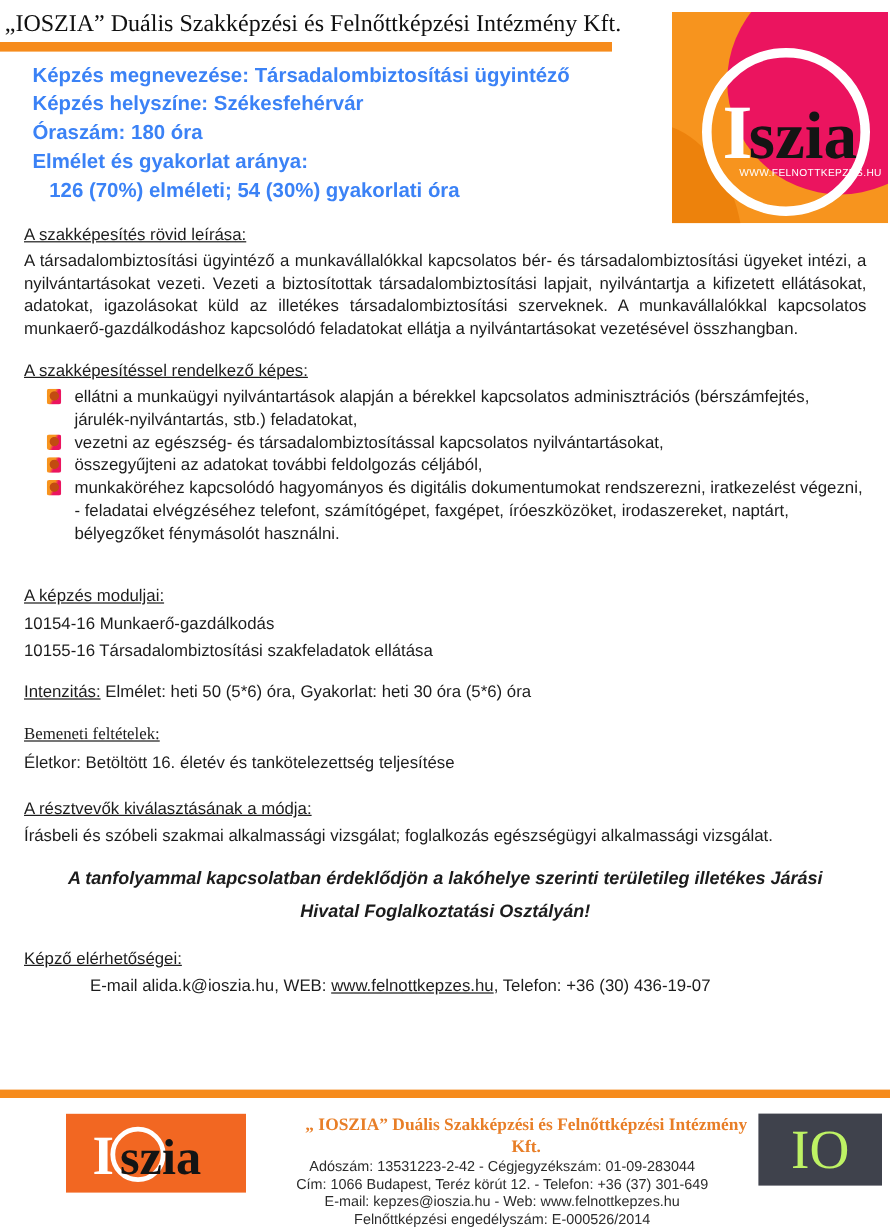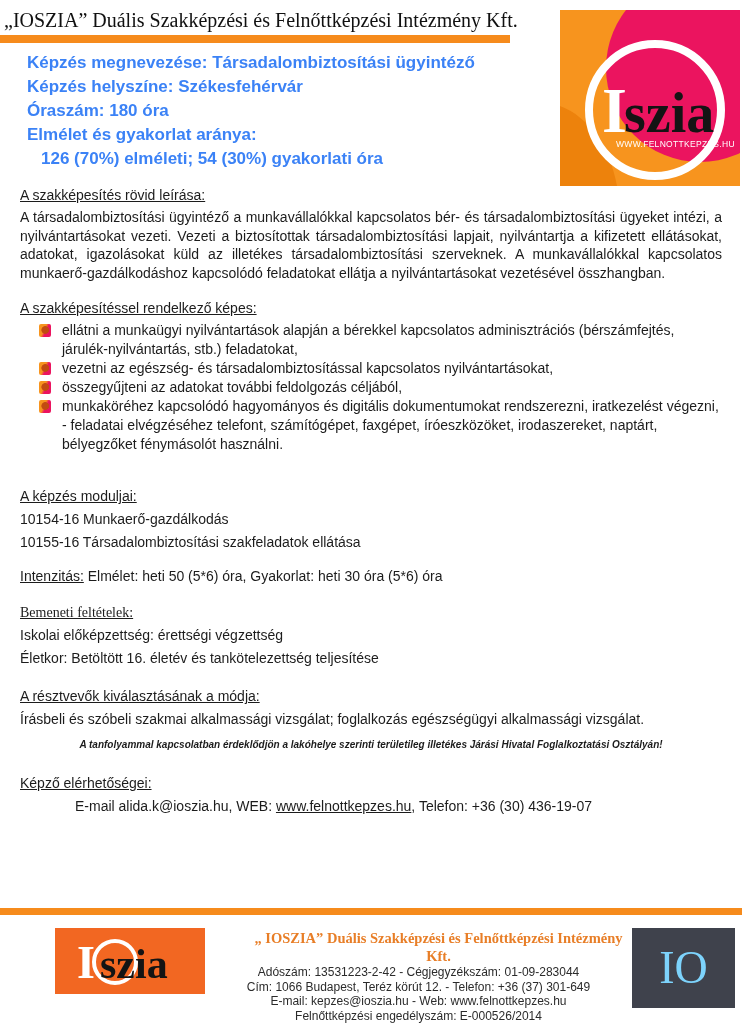--- a/index.html
+++ b/index.html
@@ -31,40 +31,40 @@
       radial-gradient(circle at 52% 46%, #c24b10 0 3.5px, rgba(0,0,0,0) 4.2px),
       linear-gradient(115deg,#F7941E 42%,#EB145F 58%);
   }
   .bullet-text{flex:1;}
   .modules-heading{margin-top:31px;line-height:23px;}
   .flow-line{line-height:23px;}
   .intensity-line{margin-top:11px;line-height:23px;}
   .entry-heading{margin-top:13px;line-height:23px;font-family:Liberation Serif, serif;}
   .selection-heading{margin-top:15px;line-height:23px;}
   .notice{
-    text-align:center;font-weight:bold;font-style:italic;
-    font-size:10px;line-height:27px;padding:0 14px;
+    margin-top:11px;text-align:center;font-weight:bold;font-style:italic;
+    font-size:15px;line-height:27px;padding:0 14px;
   }
   .contact-heading{margin-top:14px;line-height:23px;}
   .contact-line{line-height:23px;padding-left:55px;}
   .weblink{text-decoration:underline;color:inherit;}
   
   .footer{position:absolute;left:0;bottom:0;width:742px;}
   .footer-bar{height:7px;background:#F68B1C;}
   .footer-body{display:flex;align-items:flex-start;padding-top:13px;}
   .footer-left-logo{margin-left:55px;width:150px;height:66px;flex:none;}
   .footer-center{flex:1;text-align:center;padding-top:1px;}
   .footer-title{
     font-family:"Liberation Serif",serif;font-weight:bold;color:#E87E27;
     font-size:14.5px;line-height:18px;padding-left:40px;
   }
   .footer-line{font-size:12px;line-height:14.8px;color:#2b2b2b;}
   .footer-right-logo{
-    margin-right:7px;width:103px;height:80px;flex:none;background:#3F424C;
-    color:#7dd3fc;font-family:"Liberation Serif",serif;font-size:46px;
+    margin-right:7px;width:103px;height:60px;flex:none;background:#3F424C;
+    color:#bef264;font-family:"Liberation Serif",serif;font-size:46px;
     display:flex;align-items:center;justify-content:center;
   }
 </style>
 </head>
 <body>
 
 <div class="page">
 
   <div class="doc-title">„IOSZIA” Duális Szakképzési és Felnőttképzési Intézmény Kft.</div>
   <div class="title-bar"></div>
@@ -112,21 +112,20 @@
       </div>
     </div>
 
     <div class="section-heading modules-heading">A képzés moduljai:</div>
     <div class="flow-line">10154-16 Munkaerő-gazdálkodás</div>
     <div class="flow-line">10155-16 Társadalombiztosítási szakfeladatok ellátása</div>
 
     <div class="intensity-line"><span class="u">Intenzitás:</span><span> Elmélet: heti 50 (5*6) óra, Gyakorlat: heti 30 óra (5*6) óra</span></div>
 
     <div class="section-heading entry-heading">Bemeneti feltételek:</div>
-    <div class="flow-line">Iskolai előképzettség: érettségi végzettség</div>
     <div class="flow-line">Életkor: Betöltött 16. életév és tankötelezettség teljesítése</div>
 
     <div class="section-heading selection-heading">A résztvevők kiválasztásának a módja:</div>
     <div class="flow-line">Írásbeli és szóbeli szakmai alkalmassági vizsgálat; foglalkozás egészségügyi alkalmassági vizsgálat.</div>
 
     <div class="notice">A tanfolyammal kapcsolatban érdeklődjön a lakóhelye szerinti területileg illetékes Járási Hivatal Foglalkoztatási Osztályán!</div>
 
     <div class="section-heading contact-heading">Képző elérhetőségei:</div>
     <div class="contact-line"><span>E-mail alida.k@ioszia.hu, WEB: </span><a class="weblink" href="#">www.felnottkepzes.hu</a><span>, Telefon: +36 (30) 436-19-07</span></div>
 

